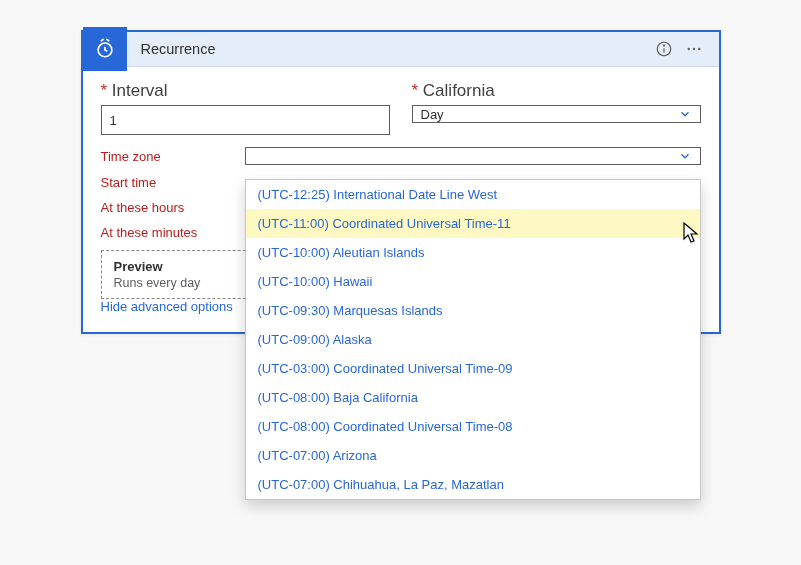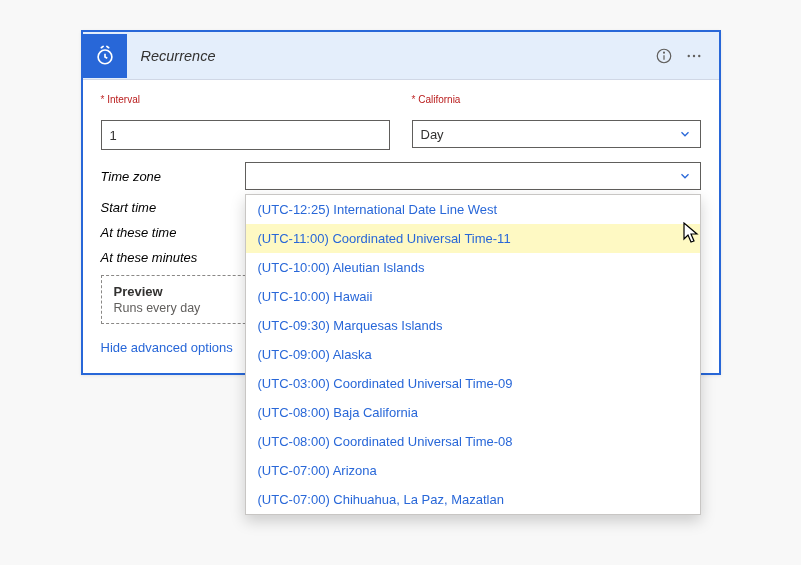--- a/index.html
+++ b/index.html
@@ -18,25 +18,24 @@
   .card {
     width: 640px;
     margin: 0 auto;
     border: 2px solid #2867d8;
     background: #fff;
     box-shadow: 0 1px 3px rgba(0,0,0,0.08);
   }
   .card-header {
     display: flex;
     align-items: center;
-    height: 48px;
+    height: 35px;
     background: #e4eefb;
     border-bottom: 1px solid #d0d7e5;
     padding: 0 10px 0 0;
-    font-style: italic;
   }
   .header-icon-box {
     width: 44px;
     height: 44px;
     background: #2867d8;
     display: flex;
     align-items: center;
     justify-content: center;
     color: #fff;
     margin-right: 14px;
@@ -58,83 +57,82 @@
   .card-body {
     padding: 14px 18px 18px 18px;
   }
   .row-grid {
     display: grid;
     grid-template-columns: 1fr 1fr;
     gap: 22px;
     margin-bottom: 12px;
   }
   .field-label {
-    font-size: 10px;
-    color: #b91c1c;
-    margin-bottom: 15px;
+    font-size: 17px;
+    color: #404040;
+    margin-bottom: 4px;
     display: block;
   }
   .req::before {
     content: "* ";
     color: #c02b2b;
   }
   .text-input {
     width: 100%;
     height: 30px;
     border: 1px solid #605e5c;
     padding: 0 8px;
     font-size: 13px;
     font-family: inherit;
     color: #323130;
   }
   .select-box {
     width: 100%;
-    height: 28px;
+    height: 18px;
     border: 1px solid #605e5c;
     padding: 0 8px;
     display: flex;
     align-items: center;
     justify-content: space-between;
     cursor: pointer;
     background: #fff;
     position: relative;
   }
   .select-box .chev { color: #2867d8; }
   .row-pair {
     display: flex;
     align-items: center;
     margin-bottom: 10px;
     gap: 14px;
   }
   .row-pair .side-label {
     width: 130px;
-    color: #000000;
-    font-size: 13px;
-    font-style: italic;
+    color: #b91c1c;
+    font-size: 13px;
   }
   .row-pair .side-control { flex: 1; position: relative; }
   .preview-box {
     border: 1.5px dashed #8a8886;
     padding: 8px 12px;
     margin-top: 6px;
     width: 160px;
   }
   .preview-box .pv-title {
     font-weight: 600;
     font-size: 13px;
   }
   .preview-box .pv-sub {
     color: #605e5c;
     font-size: 12.5px;
     margin-top: 2px;
   }
   .link-action {
     color: #2867d8;
     font-size: 13px;
-    margin-top: 16px;
+    margin-top: 0;
     cursor: pointer;
     display: inline-block;
   }
   
   .dropdown-panel {
     position: absolute;
     top: 32px;
     left: 0;
     right: 0;
     background: #fff;
@@ -242,21 +240,21 @@
           </div>
       </div>
     </div>
 
     <div class="row-pair">
       <div class="side-label">Start time</div>
       <div class="side-control"></div>
     </div>
 
     <div class="row-pair">
-      <div class="side-label">At these time</div>
+      <div class="side-label">At these hours</div>
       <div class="side-control"></div>
     </div>
 
     <div class="row-pair">
       <div class="side-label">At these minutes</div>
       <div class="side-control"></div>
     </div>
 
     <div class="preview-box">
       <div class="pv-title">Preview</div>

